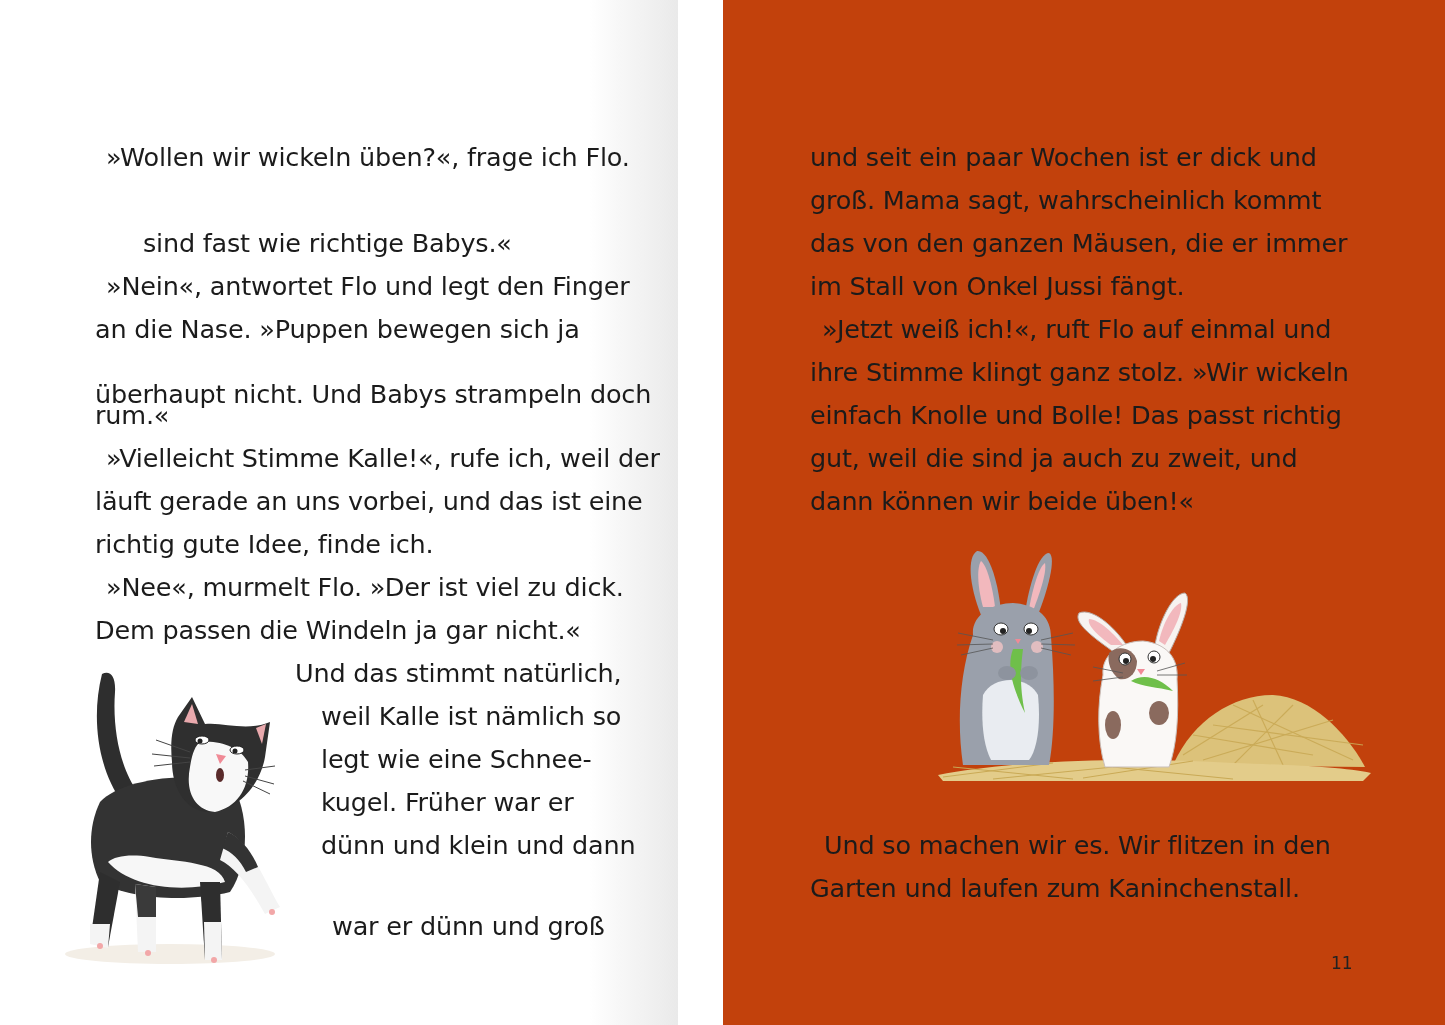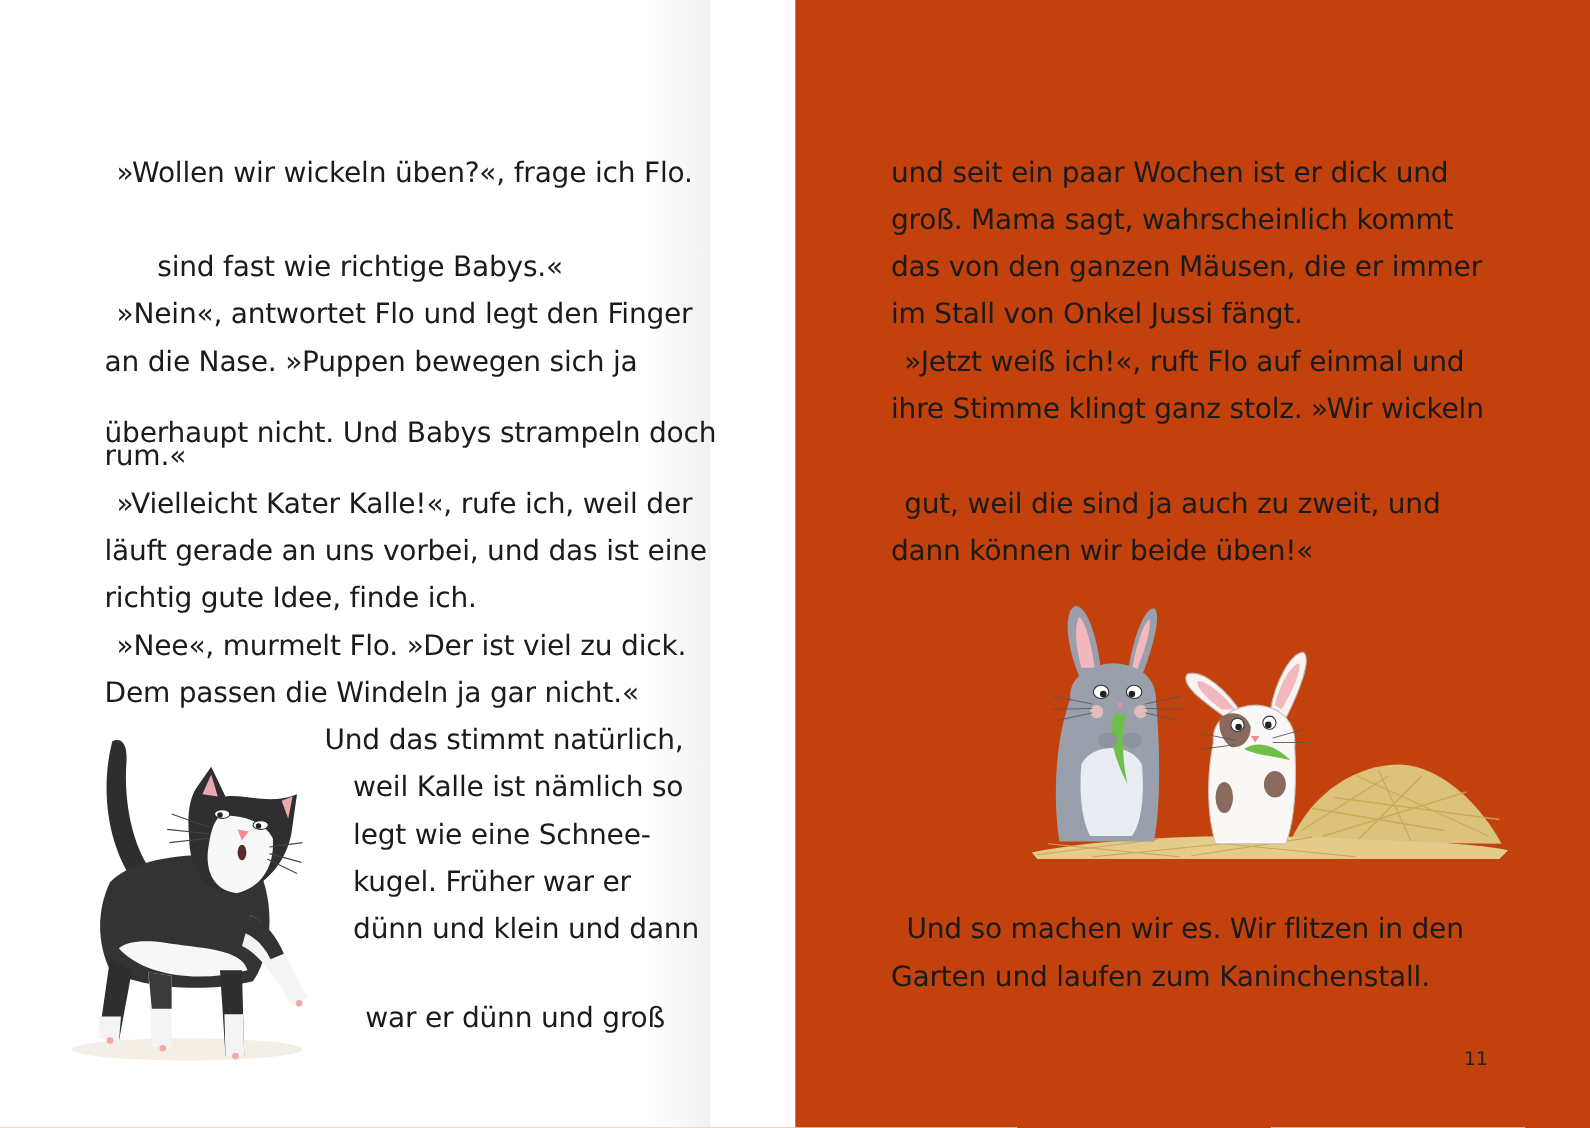--- a/index.html
+++ b/index.html
@@ -21,20 +21,21 @@
       height: 1025px;
       background: #ffffff;
     }
     .page-left {
       left: 0;
       width: 646px;
       background: linear-gradient(to right,
         #ffffff 0px, #ffffff 590px,
         #f7f7f7 620px, #eeeeee 660px,
         #e4e4e4 700px, #dcdcdc 722px);
+      padding-left: 32px;
     }
     .page-right {
       left: 723px;
       width: 770px;
       background: #c2410c;
     }
     .text-line {
       position: absolute;
       font-size: 25.5px;
       line-height: 43px;
@@ -55,21 +56,21 @@
 </head>
 <body>
 
 <div class="page page-left">
   <div class="text-line" style="left:106px; top:136px;">»Wollen wir wickeln üben?«, frage ich Flo.</div>
   <div class="text-line" style="left:95px; top:222px;margin-left:48px;">sind fast wie richtige Babys.«</div>
   <div class="text-line" style="left:106px; top:265px;">»Nein«, antwortet Flo und legt den Finger</div>
   <div class="text-line" style="left:95px; top:308px;">an die Nase. »Puppen bewegen sich ja</div>
   <div class="text-line" style="left:95px; top:361px;margin-top:12px;">überhaupt nicht. Und Babys strampeln doch</div>
   <div class="text-line" style="left:95px; top:394px;">rum.«</div>
-  <div class="text-line" style="left:106px; top:437px;">»Vielleicht Kater Kalle!«, rufe ich, weil der</div>
+  <div class="text-line" style="left:106px; top:437px;">»Vielleicht Stimme Kalle!«, rufe ich, weil der</div>
   <div class="text-line" style="left:95px; top:480px;">läuft gerade an uns vorbei, und das ist eine</div>
   <div class="text-line" style="left:95px; top:523px;">richtig gute Idee, finde ich.</div>
   <div class="text-line" style="left:106px; top:566px;">»Nee«, murmelt Flo. »Der ist viel zu dick.</div>
   <div class="text-line" style="left:95px; top:609px;">Dem passen die Windeln ja gar nicht.«</div>
   <div class="text-line" style="left:295px; top:652px;">Und das stimmt natürlich,</div>
   <div class="text-line" style="left:321px; top:695px;">weil Kalle ist nämlich so</div>
   <div class="text-line" style="left:321px; top:738px;">legt wie eine Schnee-</div>
   <div class="text-line" style="left:321px; top:781px;">kugel. Früher war er</div>
   <div class="text-line" style="left:321px; top:824px;">dünn und klein und dann</div>
   <div class="text-line" style="left:332px; top:867px;margin-top:38px;">war er dünn und groß</div>
@@ -126,21 +127,22 @@
   </div>
 </div>
 
 <div class="page page-right">
   <div class="text-line" style="left:87px; top:136px;">und seit ein paar Wochen ist er dick und</div>
   <div class="text-line" style="left:87px; top:179px;">groß. Mama sagt, wahrscheinlich kommt</div>
   <div class="text-line" style="left:87px; top:222px;">das von den ganzen Mäusen, die er immer</div>
   <div class="text-line" style="left:87px; top:265px;">im Stall von Onkel Jussi fängt.</div>
   <div class="text-line" style="left:99px; top:308px;">»Jetzt weiß ich!«, ruft Flo auf einmal und</div>
   <div class="text-line" style="left:87px; top:351px;">ihre Stimme klingt ganz stolz. »Wir wickeln</div>
-  <div class="text-line" style="left:99px; top:437px;">gut, weil die sind ja auch zu zweit, und</div>
+  <div class="text-line" style="left:87px; top:394px;">einfach Knolle und Bolle! Das passt richtig</div>
+  <div class="text-line" style="left:87px; top:437px;">gut, weil die sind ja auch zu zweit, und</div>
   <div class="text-line" style="left:87px; top:480px;">dann können wir beide üben!«</div>
 
   <div class="illustration" style="left:210px; top:545px; width:440px; height:240px;">
     <svg width="440" height="240" viewBox="0 0 440 240">
 
       <path d="M240 220 C 260 175, 300 150, 340 150 C 380 152, 415 190, 432 222 Z" fill="#dcc27a"></path>
       <g stroke="#c9a955" stroke-width="1.2" opacity="0.9">
         <line x1="250" y1="210" x2="330" y2="160"></line>
         <line x1="270" y1="215" x2="400" y2="175"></line>
         <line x1="300" y1="160" x2="420" y2="215"></line>

